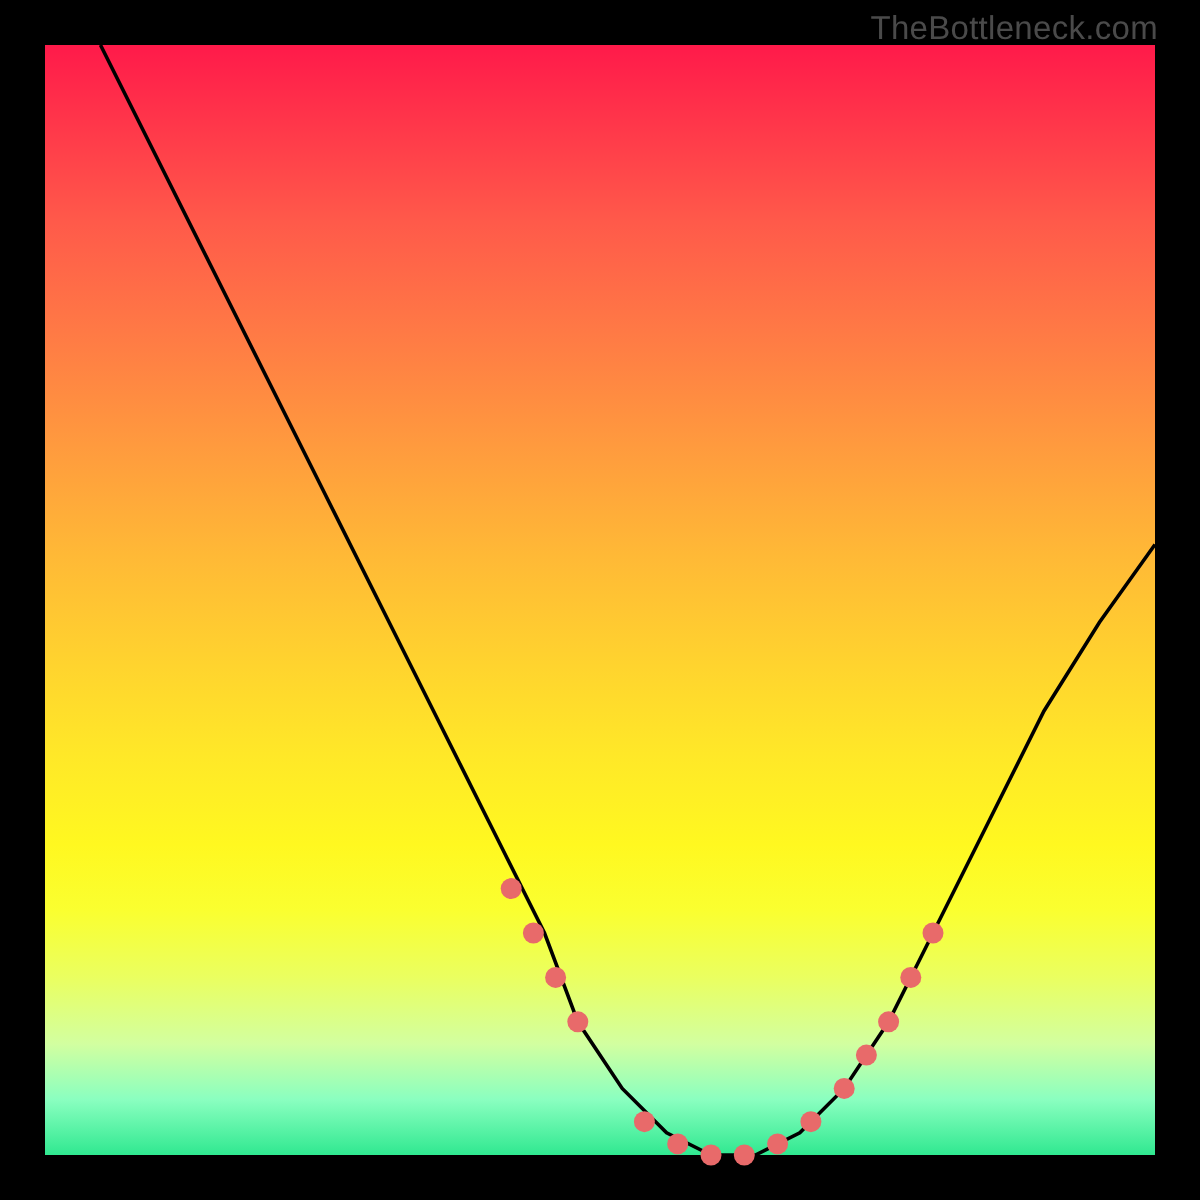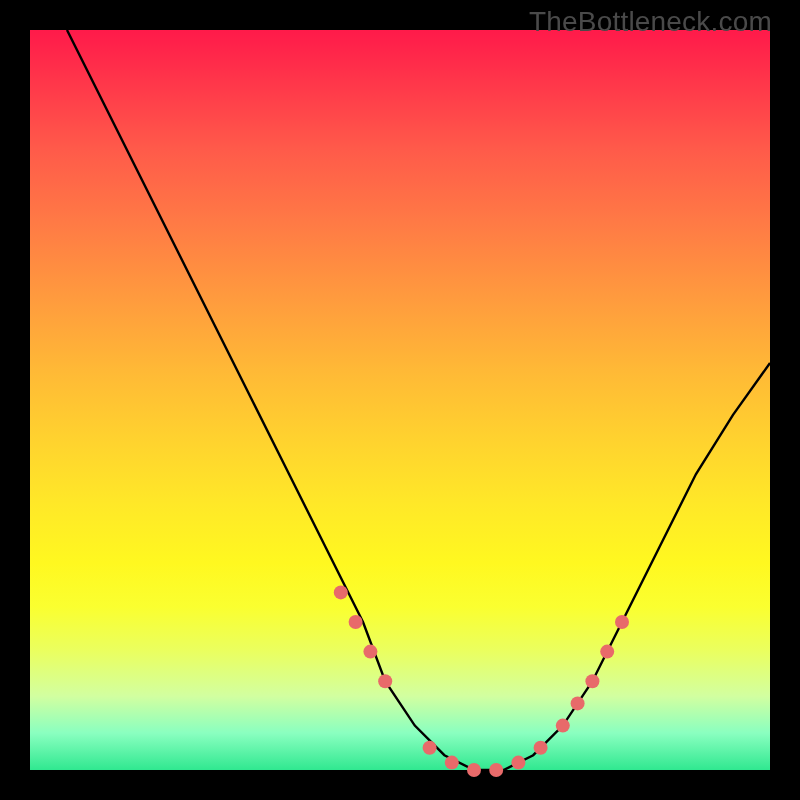--- a/index.html
+++ b/index.html
@@ -40,21 +40,21 @@
       #d2ffa0 90%,
       #8affc0 95%,
       #30e890 100%
     );
   }
   .watermark {
     position: absolute;
     top: 6px;
     right: 28px;
     color: #4a4a4a;
-    font-size: 28px;
+    font-size: 22px;
     font-weight: 500;
     letter-spacing: 0.2px;
   }
   svg.curve {
     position: absolute;
     top: 30px;
     left: 30px;
     width: 740px;
     height: 740px;
     overflow: visible;

